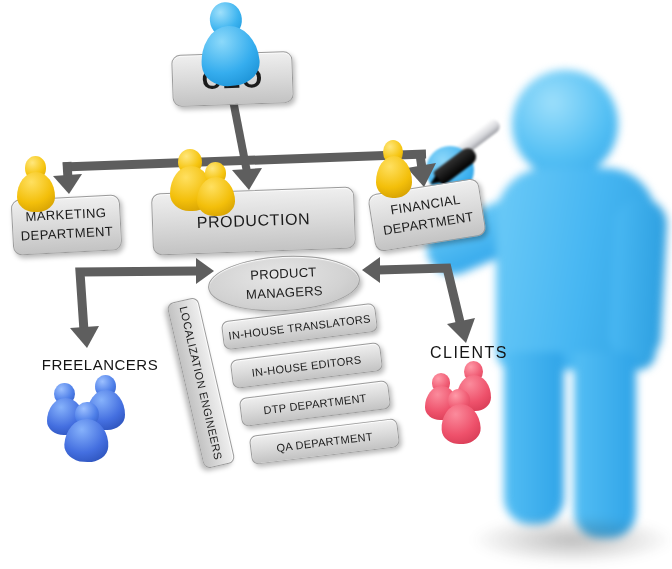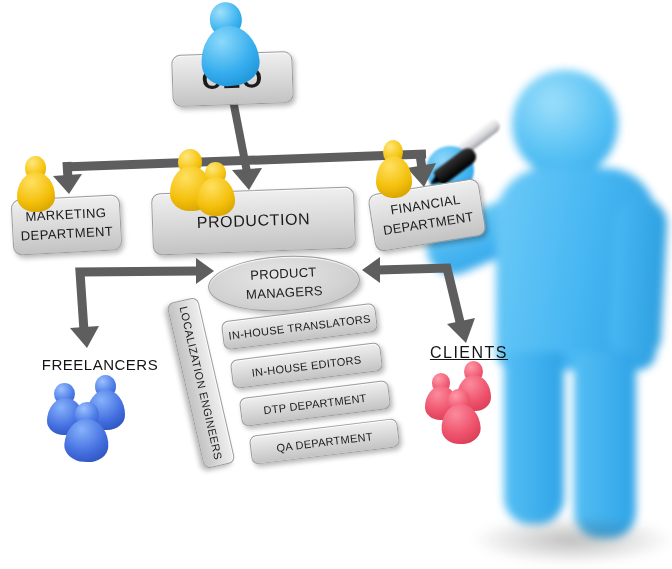--- a/index.html
+++ b/index.html
@@ -62,21 +62,21 @@
     font-size:11px;letter-spacing:.5px;border-radius:7px;}
   .n-small{height:27px;font-size:11px;letter-spacing:.3px;border-radius:7px;transform:rotate(-7deg);}
   .n-translators{left:222px;top:312px;width:153px;}
   .n-editors{left:231px;top:351px;width:149px;}
   .n-dtp{left:240px;top:389px;width:148px;}
   .n-qa{left:250px;top:427px;width:147px;}
 
   
   .flabel{position:absolute;color:#141414;text-align:center;}
   .l-freelancers{left:34px;top:356px;width:132px;font-size:15px;letter-spacing:.5px;}
-  .l-clients{left:428px;top:344px;width:82px;font-size:16px;letter-spacing:1.5px;text-decoration:underline;}
+  .l-clients{left:428px;top:344px;width:82px;font-size:16px;letter-spacing:1.5px;}
 
   
   .pawn{position:absolute;}
   .pawn .ph{position:absolute;left:20%;top:0;width:56%;height:42%;border-radius:50%;}
   .pawn .pb{position:absolute;left:0;bottom:0;width:100%;height:72%;
     border-radius:50% 50% 46% 46% / 62% 62% 38% 38%;}
   .pawn.yellow .ph{background:radial-gradient(circle at 35% 28%,#ffe77d 0%,#f6c510 55%,#cf9a00 100%);}
   .pawn.yellow .pb{background:radial-gradient(circle at 38% 25%,#ffe060 0%,#f3bf0a 55%,#c89400 100%);}
   .pawn.blue .ph{background:radial-gradient(circle at 35% 28%,#9cc0ff 0%,#4d7ee8 55%,#2a50b8 100%);}
   .pawn.blue .pb{background:radial-gradient(circle at 38% 25%,#86b2fb 0%,#446fe0 55%,#2347ac 100%);}

